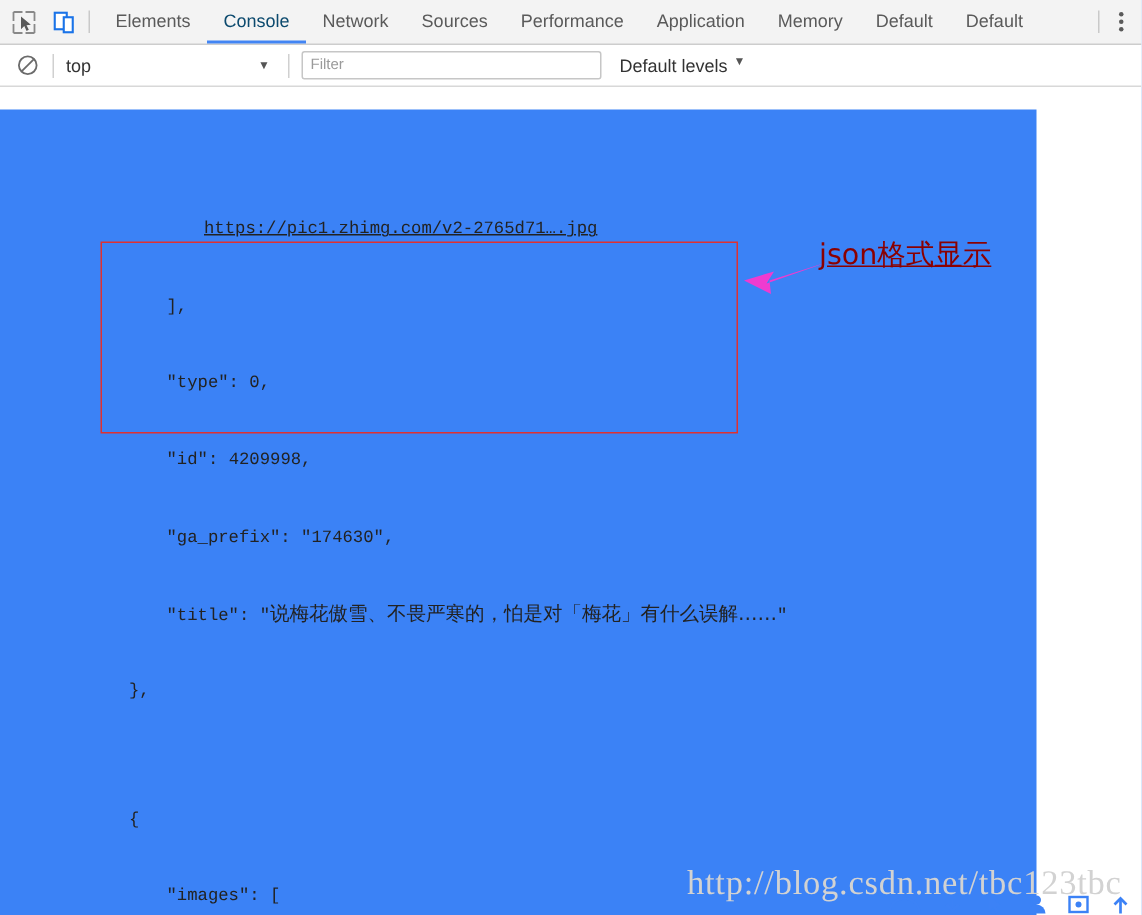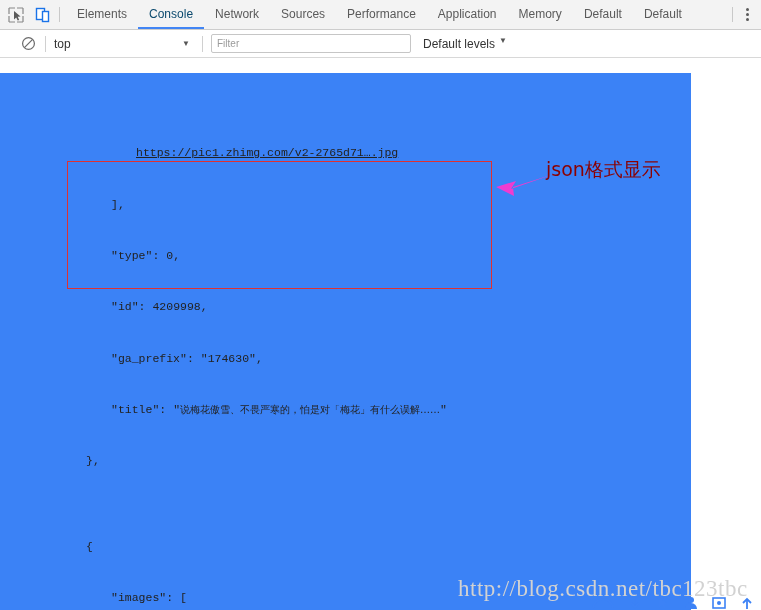--- a/index.html
+++ b/index.html
@@ -48,21 +48,21 @@
            justify-content:center; align-items:center; gap:2px; cursor:pointer; }
   .kebab i { width:3px; height:3px; border-radius:50%; background:#5a5a5a; display:block; }
 
   
   .filterbar {
     position:absolute; top:30px; left:0;
     width:761px; height:28px;
     background:#fff;
     border-bottom:1px solid #d8d8d8;
     display:flex; align-items:center;
-    padding-left:19px;
+    padding-left:9px;
   }
   .clear-btn { width:18px; height:18px; cursor:pointer; display:flex; align-items:center; justify-content:center; }
   .fsep { width:1px; height:16px; background:#d0d0d0; margin:0 8px; }
 
   .ctx-select {
     width:140px; height:20px;
     display:flex; align-items:center; justify-content:space-between;
     font-size:12px; color:#333; cursor:pointer; padding-right:4px;
   }
   .caret { font-size:8px; color:#555; line-height:1; }
@@ -90,37 +90,38 @@
     font-size:11.5px;
     line-height:17.1px;
     color:#222;
     white-space:pre;
   }
   .code { position:absolute; top:0; left:0; padding-top:3px; }
   .ln { display:block; height:17.1px; padding-left:86px; }
   .indent1 { padding-left:111px; }
   .indent2 { padding-left:136px; }
   .url { color:#222; text-decoration:underline; cursor:pointer; }
-  .cn { font-family:"DejaVu Sans", sans-serif; font-size:10px; }
+  .cn { font-family:"DejaVu Sans", sans-serif; font-size:13px; }
 
   
   .redbox {
     position:absolute;
     left:67px; top:161px;
     width:425px; height:128px;
     border:1px solid #e03131;
     pointer-events:none;
   }
 
   
   .annot {
     position:absolute; left:546px; top:157px;
     font-size:19px; color:#8b0000;
     font-family:"DejaVu Sans", sans-serif;
     white-space:nowrap;
+    text-decoration:underline;
   }
   .arrow { position:absolute; left:493px; top:172px; width:62px; height:34px; }
 
   
   .watermark {
     position:absolute; left:458px; top:576px;
     font-family:"Liberation Serif", serif;
     font-size:23px; color:#d2d2d2;
     letter-spacing:0.5px; white-space:nowrap;
   }

